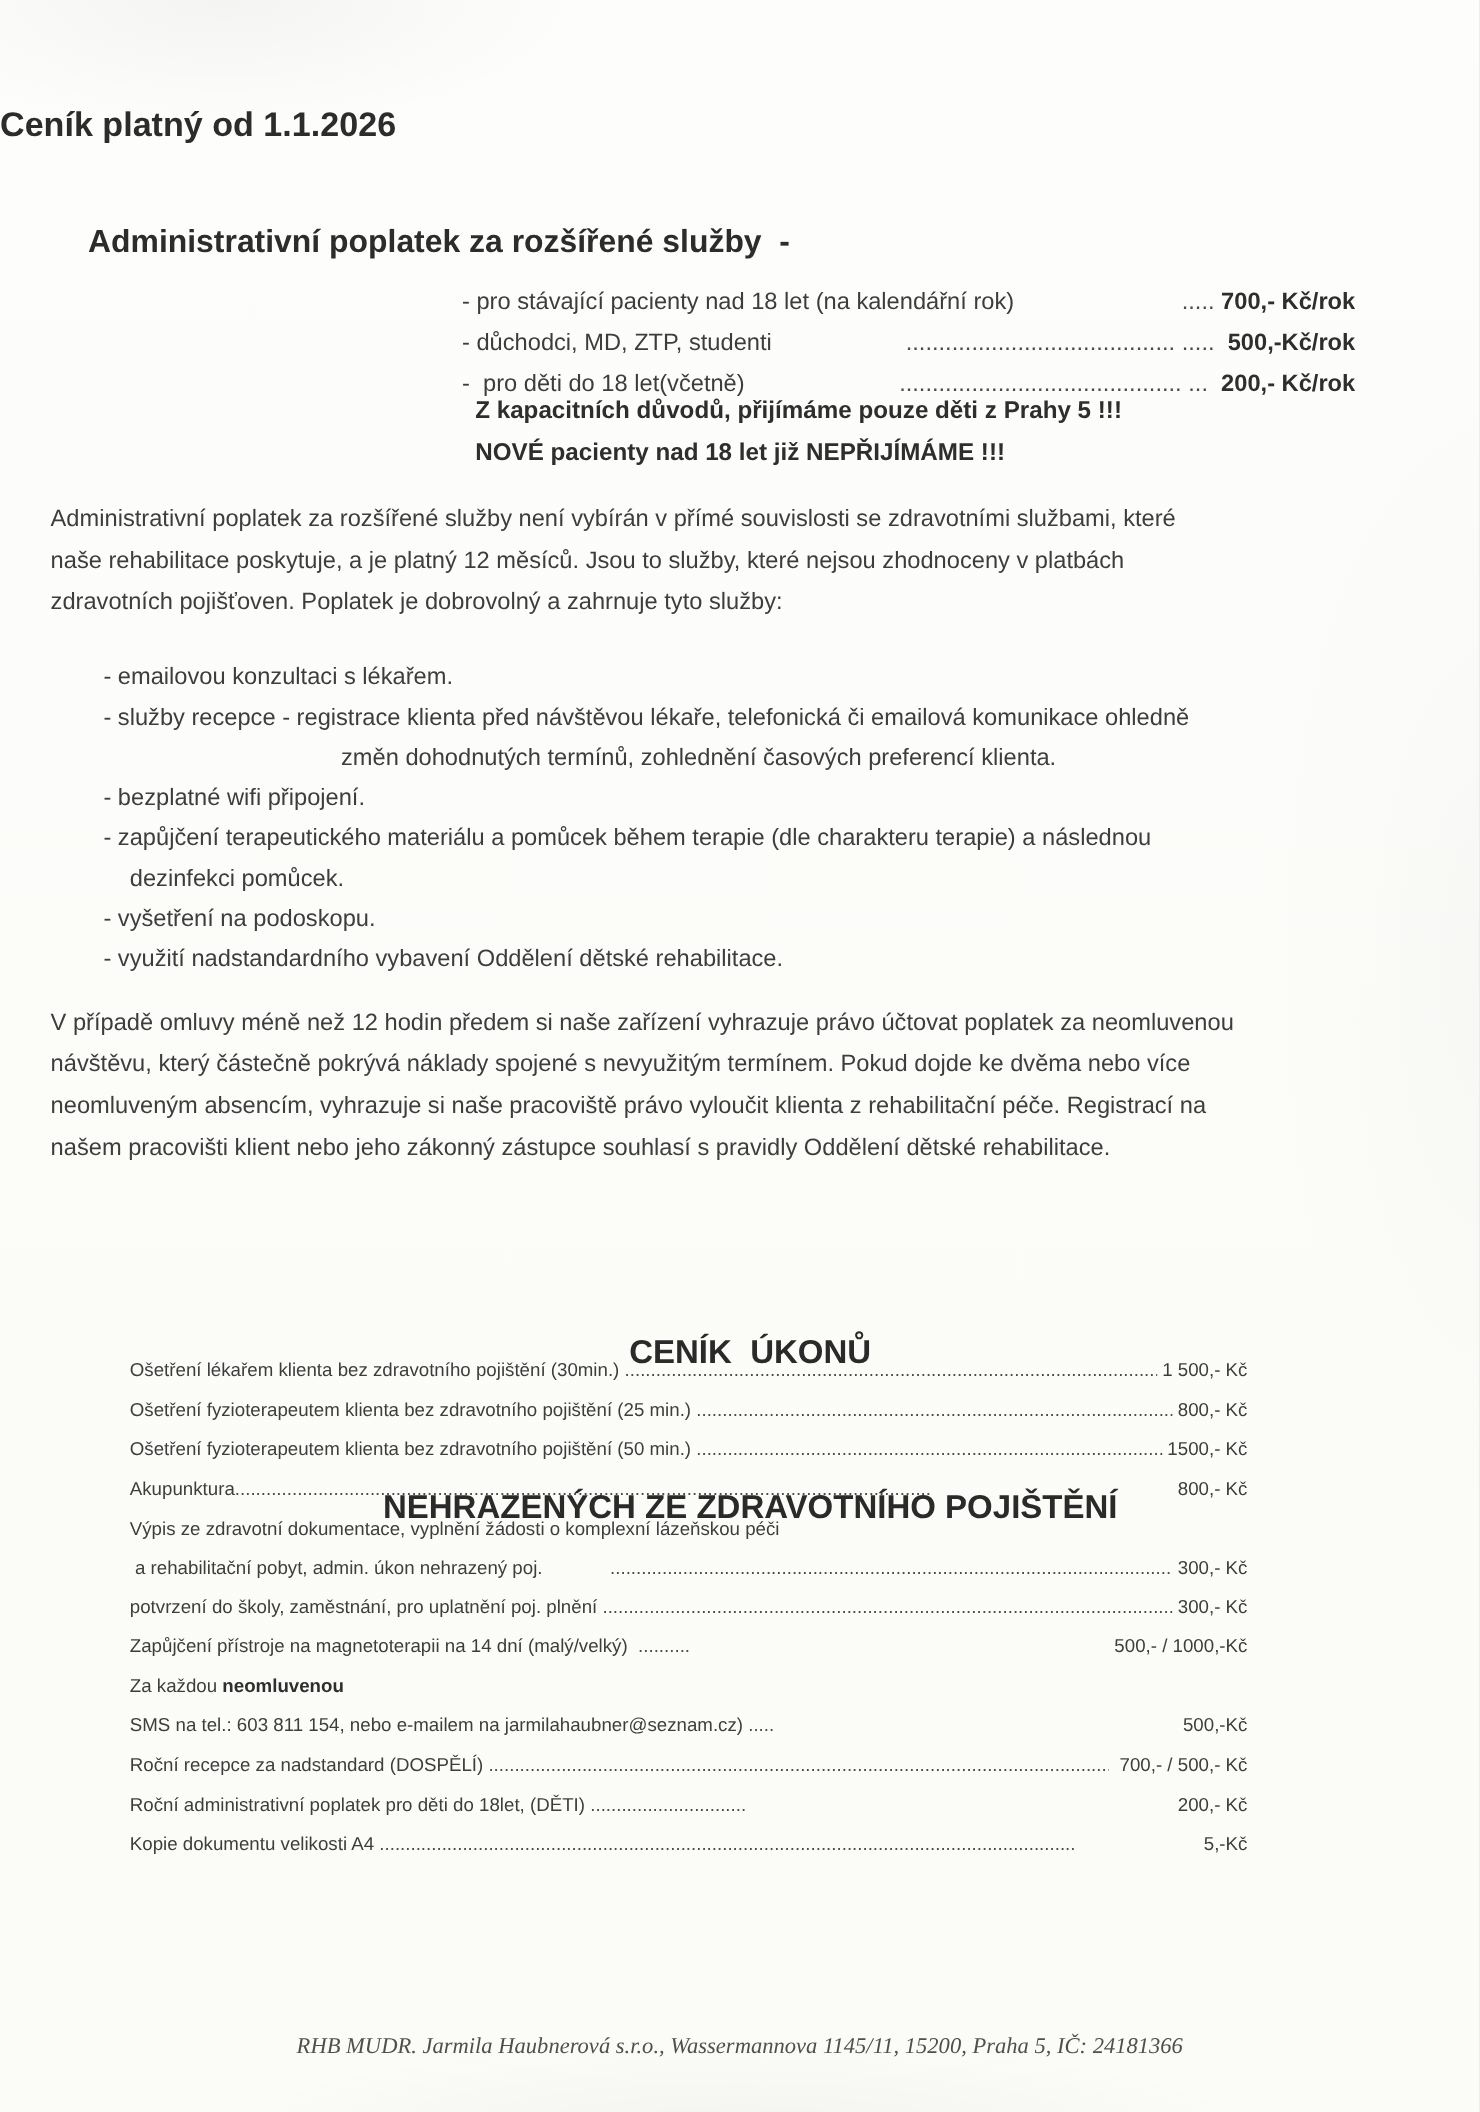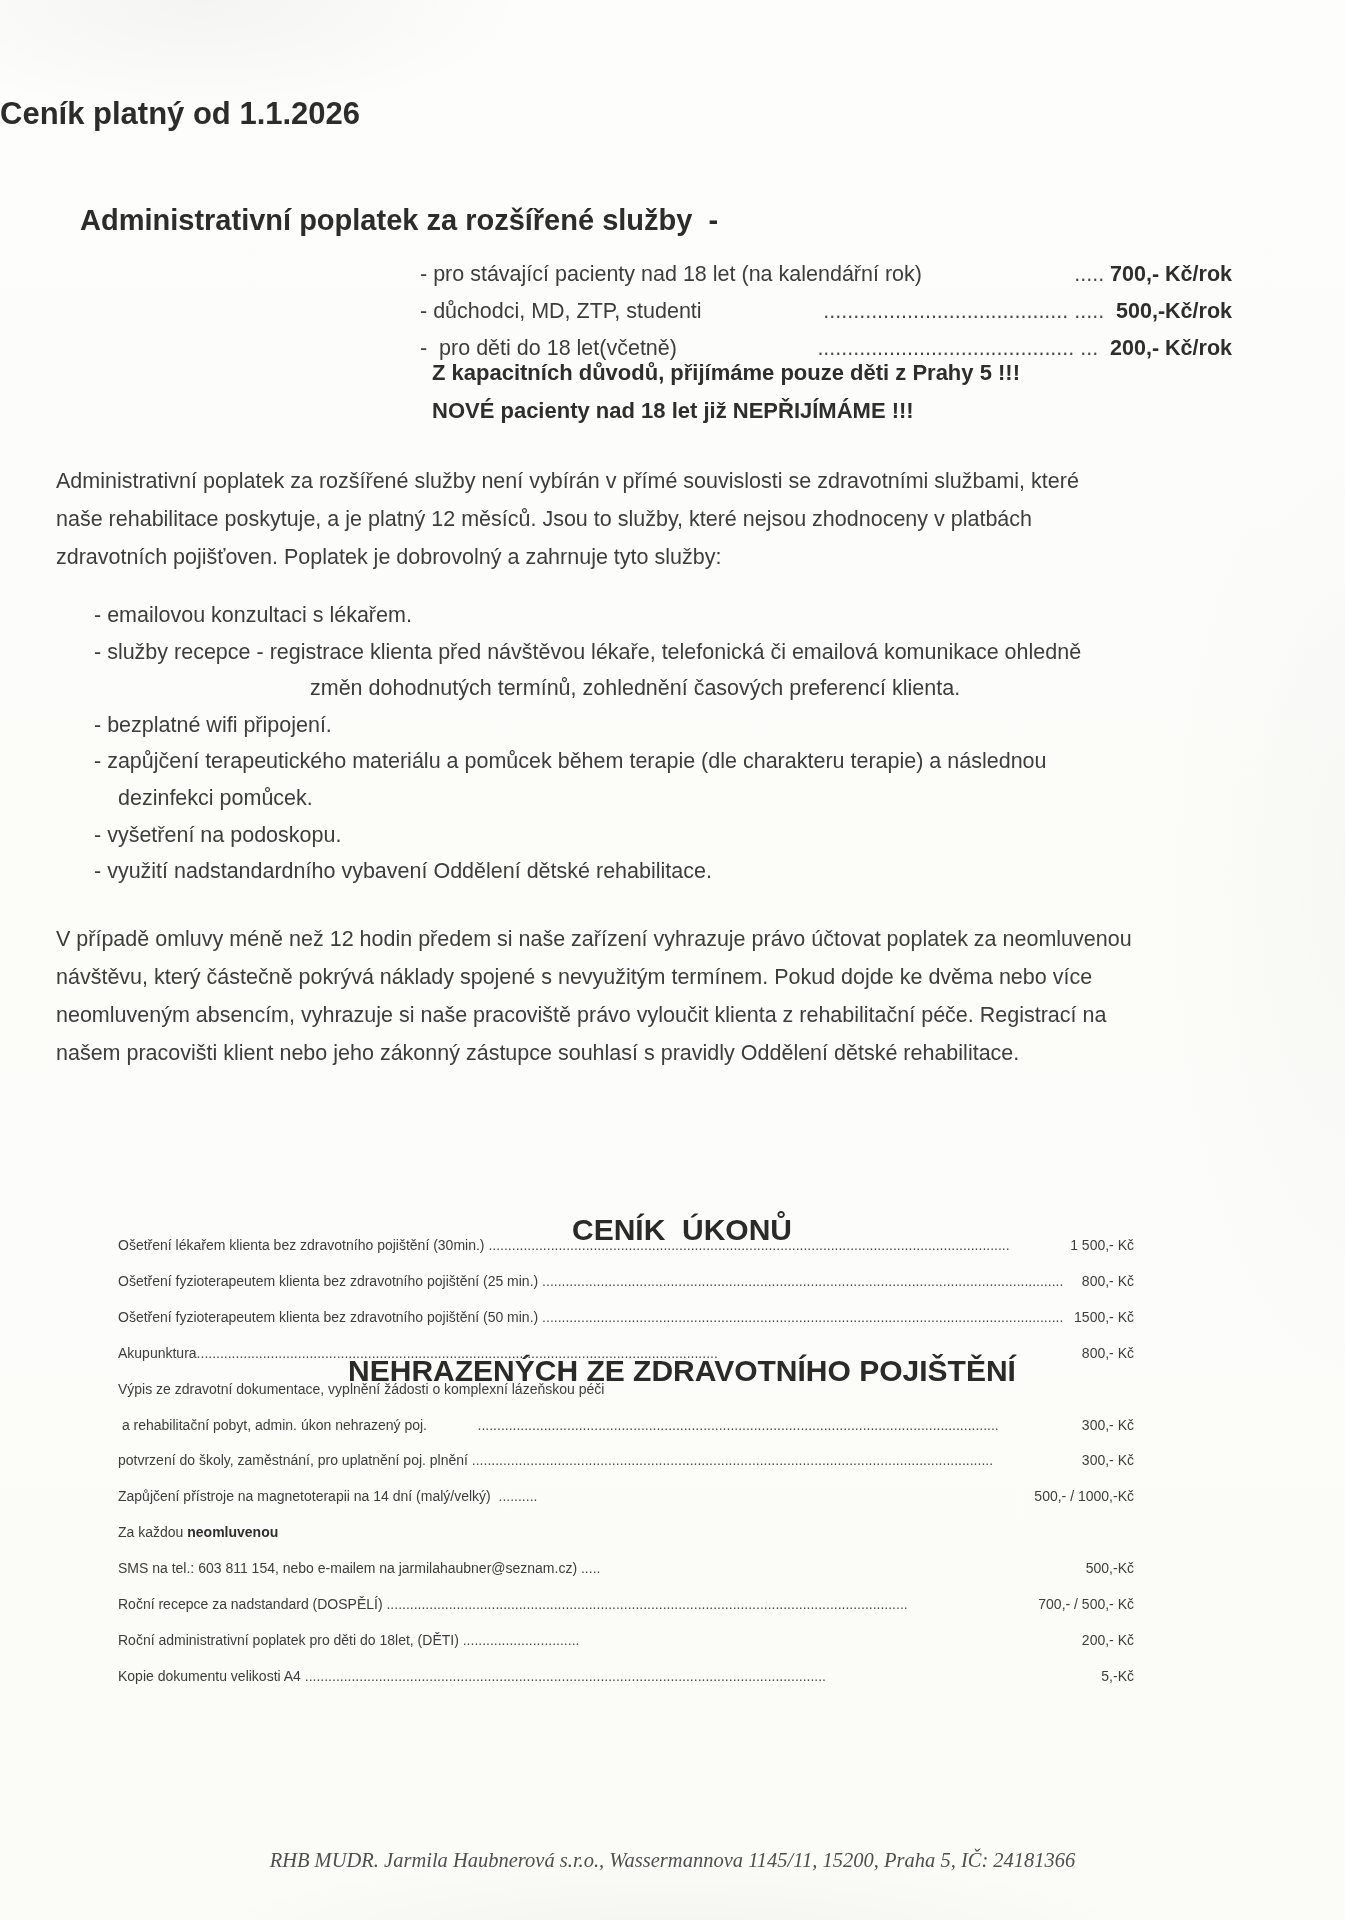--- a/index.html
+++ b/index.html
@@ -25,33 +25,33 @@
     position:absolute;top:204px;left:80px;
     font-size:29px;font-weight:bold;color:#2c2c2c;white-space:pre;margin:0;
   }
   .fee-block{position:absolute;top:256px;left:420px;width:812px;}
   .fee-line{display:flex;line-height:37px;font-size:21.5px;}
   .fee-label{white-space:pre;}
   .fee-leader{flex:1 1 0;overflow:hidden;white-space:pre;text-align:right;color:#4a4a4a;}
   .fee-price{white-space:pre;font-weight:bold;color:#2e2e2e;}
   .notes{position:absolute;top:354px;left:432px;}
   .note{font-weight:bold;font-size:22px;line-height:38px;color:#2e2e2e;white-space:pre;}
-  .para{position:absolute;margin:10px;font-size:21.5px;line-height:38px;}
+  .para{position:absolute;margin:0;font-size:21.5px;line-height:38px;}
   .para1{top:452px;left:46px;width:1075px;}
   .para2{top:910px;left:46px;width:1090px;}
   .bullets{position:absolute;top:597px;left:94px;font-size:21.5px;}
   .b-line{line-height:36.6px;white-space:pre;}
   .b-wrap-center{margin-left:216px;}
   .b-wrap-left{margin-left:24px;}
   .h2block{
     position:absolute;top:1112px;left:0;right:14px;
     text-align:center;font-size:30px;font-weight:bold;color:#2a2a2a;
     line-height:47px;white-space:pre-wrap;margin-left:33px;
   }
-  .price-list{position:absolute;top:1228px;left:118px;width:1016px;font-size:14px;}
+  .price-list{position:absolute;top:1228px;left:118px;width:1016px;font-size:17px;}
   .pl-row{display:flex;line-height:35.9px;}
   .pl-label{white-space:pre;}
   .pl-bold{white-space:pre;font-weight:bold;color:#2e2e2e;}
   .pl-leader{flex:1 1 0;overflow:hidden;white-space:pre;color:#4a4a4a;}
   .pl-price{white-space:pre;}
   .footer{
     position:absolute;top:1778px;left:0;right:0;text-align:center;
     font-family:"Liberation Serif", serif;font-style:italic;
     font-size:20.5px;line-height:33px;color:#4f4f4f;white-space:pre;
   }

